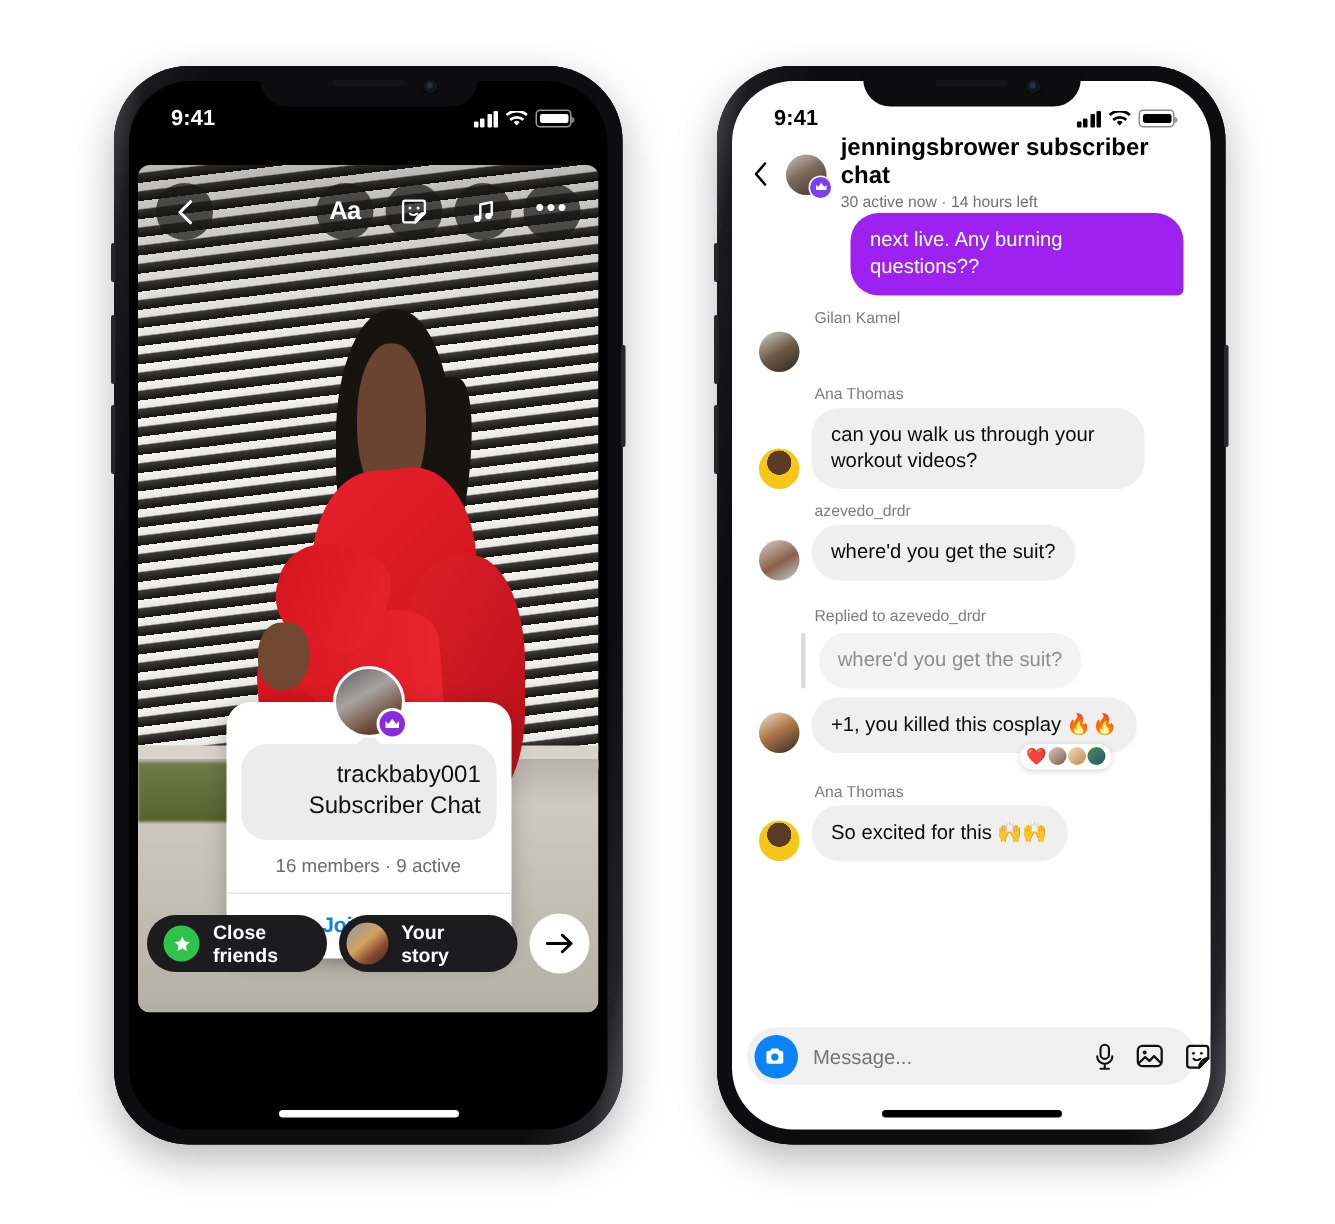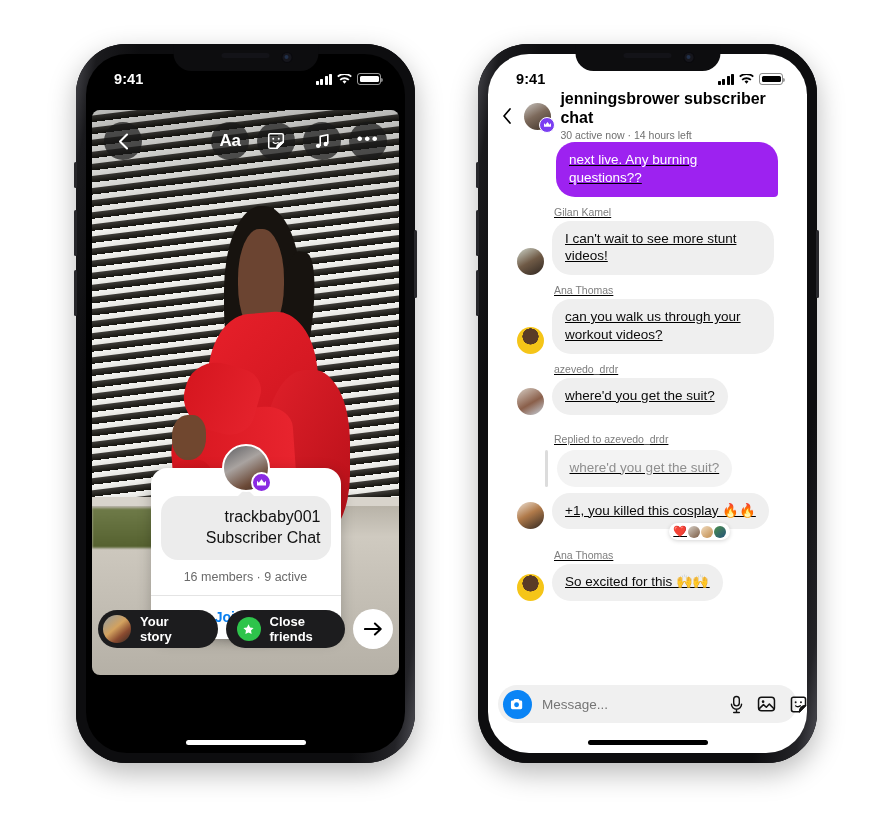--- a/index.html
+++ b/index.html
@@ -291,24 +291,23 @@
     width:16px;height:16px;border-radius:50%;
     background:#7b3ff2; border:1.6px solid #fff;
     display:flex;align-items:center;justify-content:center;
   }
   .hdr-txt { line-height:1.18; }
   .hdr-title { font-size:16px; font-weight:bold; color:#000; }
   .hdr-sub { font-size:10.5px; color:#707070; margin-top:1px; }
 
   .messages {
     position:absolute; top:84px; left:0; right:0; bottom:64px;
-    padding:4px 29px 4px;
+    padding:4px 18px 4px;
     overflow:hidden;
     background:#fff;
-    text-decoration:underline;
   }
   .sender {
     font-size:10.5px; color:#7d7d7d;
     margin:9px 0 3px 37px;
   }
   .row { display:flex; align-items:flex-end; gap:8px; margin-bottom:2px; }
   .row.out { justify-content:flex-end; }
   .msg-av {
     width:27px;height:27px;border-radius:50%;flex:none;
   }
@@ -467,30 +466,30 @@
           <div class="card-meta">16 members · 9 active</div>
         </div>
         <div class="card-divider"></div>
         <div class="join-row">
           <span>Join chat</span>
         </div>
       </div>
 
       <div class="story-bottom">
         <div class="pill flex1">
-          <span class="pill-av"></span>
-          <span>Your story</span>
-        </div>
-        <div class="pill flex1">
           <span class="cf-dot">
             <svg width="13" height="13" viewBox="0 0 14 14">
                 <path d="M7 1.4l1.7 3.5 3.8.5-2.8 2.7.7 3.8L7 10.1l-3.4 1.8.7-3.8L1.5 5.4l3.8-.5L7 1.4z" fill="#fff"></path>
               </svg>
           </span>
           <span>Close friends</span>
+        </div>
+        <div class="pill flex1">
+          <span class="pill-av"></span>
+          <span>Your story</span>
         </div>
         <div class="send-btn">
           <svg width="19" height="16" viewBox="0 0 20 16">
               <path d="M1 8h16M11.5 2.2L17.6 8l-6.1 5.8" stroke="#000" stroke-width="2.1" fill="none" stroke-linecap="round" stroke-linejoin="round"></path>
             </svg>
         </div>
       </div>
     </div>
 
     <div class="homebar"></div>
@@ -552,21 +551,20 @@
 
     <div class="messages">
 
       <div class="row out">
         <div class="bub out-purple">next live. Any burning questions??</div>
       </div>
 
       <div class="sender">Gilan Kamel</div>
       <div class="row">
         <span class="msg-av a1"></span>
-        <div class="bub in">I can't wait to see more stunt videos!</div>
       </div>
 
       <div class="sender">Ana Thomas</div>
       <div class="row">
         <span class="msg-av a2"></span>
         <div class="bub in">can you walk us through your workout videos?</div>
       </div>
 
       <div class="sender">azevedo_drdr</div>
       <div class="row">

